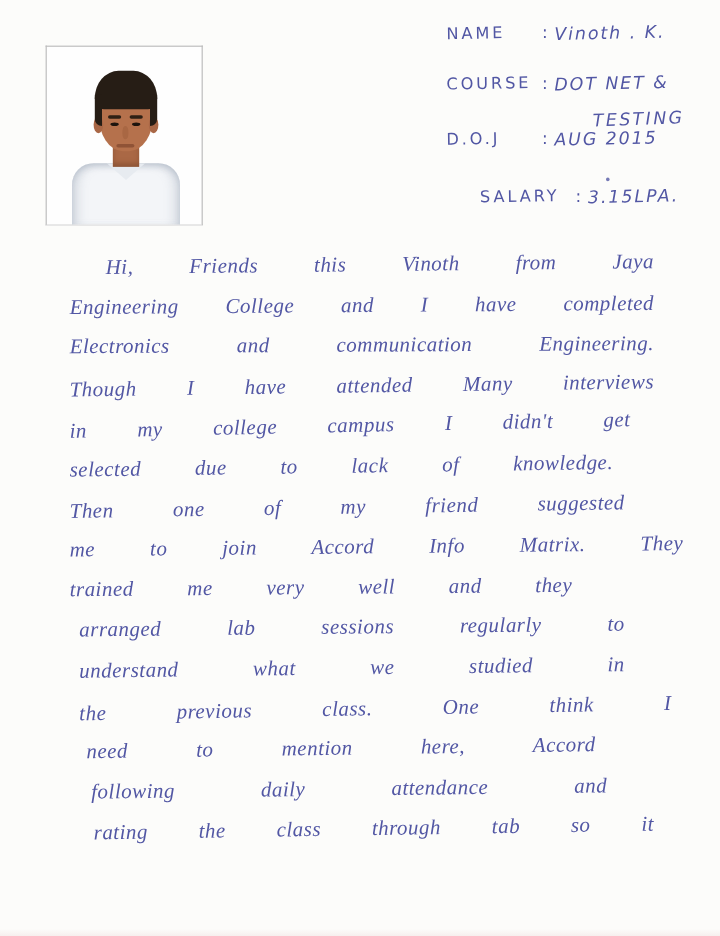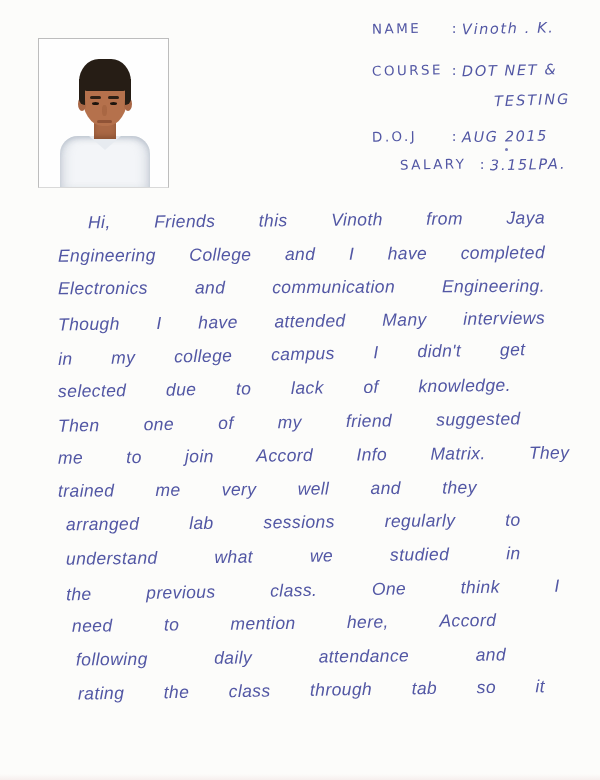--- a/index.html
+++ b/index.html
@@ -80,29 +80,29 @@
     color: #5257a4;
     font-family: "DejaVu Sans", sans-serif;
   }
   .hrow { position: absolute; left: 0; width: 216px; display: flex; align-items: baseline; }
   .hrow .lbl { width: 74px; font-size: 13.5px; letter-spacing: 2.4px; transform: rotate(-1deg); }
   .hrow .colon { width: 16px; text-align: center; font-size: 14px; }
   .hrow .val { flex: 1; font-size: 14.5px; letter-spacing: 1.6px; font-style: italic; transform: rotate(-1.2deg); white-space: nowrap; }
   .hrow-1 { top: 8px; }
   .hrow-2 { top: 50px; justify-content: center; }
   .hrow-2b { top: 80px; left: 122px; font-size: 14.5px; letter-spacing: 2px; font-style: italic; position: absolute; transform: rotate(-2deg); }
-  .hrow-3 { top: 116px; }
+  .hrow-3 { top: 96px; }
   .hrow-4 { top: 144px; margin-left: 28px; }
   .speck { position: absolute; left: 133px; top: 136px; width: 3px; height: 3px; background: #5257a4; border-radius: 50%; opacity: .8; }
 
   
   .body-block {
     position: absolute; left: 58px; top: 204px; width: 487px;
     color: #5257a4;
-    font-family: Liberation Sans, sans-serif;
+    font-family: Liberation Serif, serif;
     font-style: italic;
     font-size: 17.5px;
     letter-spacing: .4px;
   }
   .bline {
     height: 33.6px;
     line-height: 33.6px;
     text-align: justify;
     text-align-last: justify;
     word-spacing: 6px;

